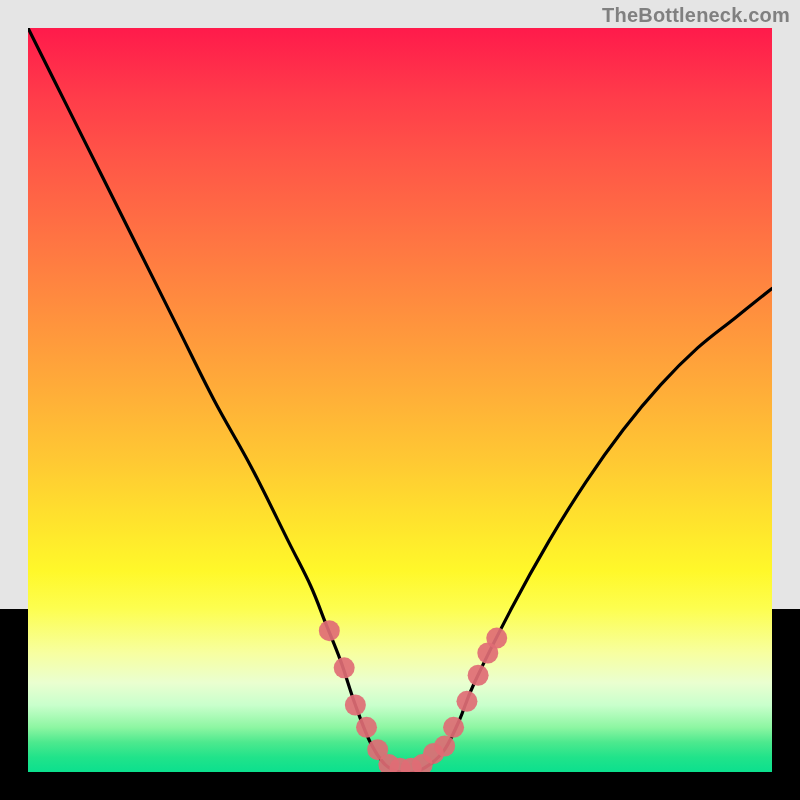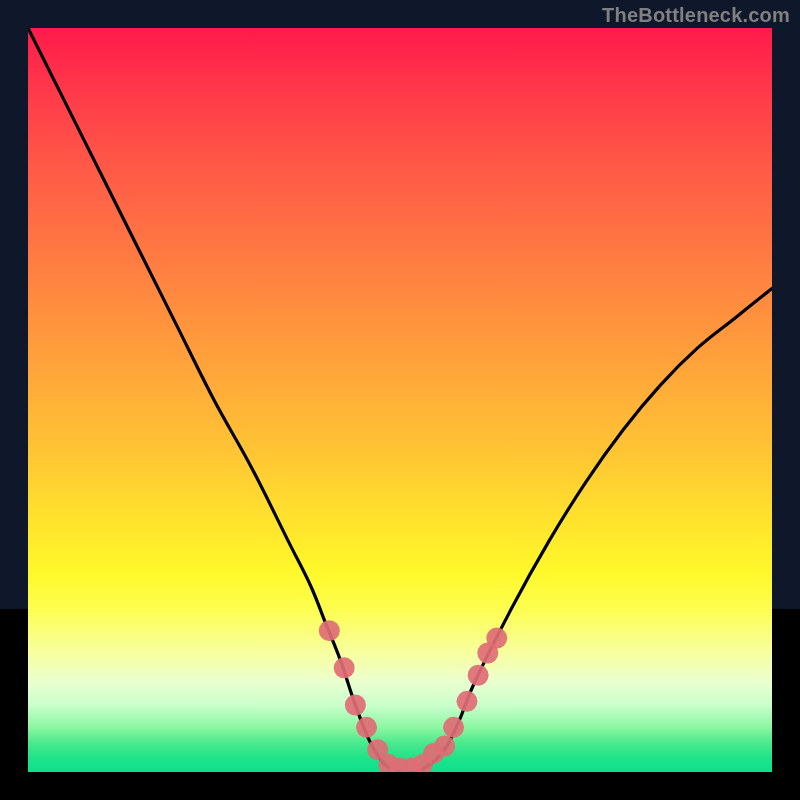--- a/index.html
+++ b/index.html
@@ -8,21 +8,21 @@
     width: 800px;
     height: 800px;
     overflow: hidden;
     background: #000;
     font-family: Arial, Helvetica, sans-serif;
   }
   .frame {
     position: relative;
     width: 800px;
     height: 609px;
-    background: #0f172a;
+    background: #e5e5e5;
   }
   .plot {
     position: absolute;
     left: 28px;
     top: 28px;
     width: 744px;
     height: 744px;
     overflow: hidden;
   }
   .gradient {

